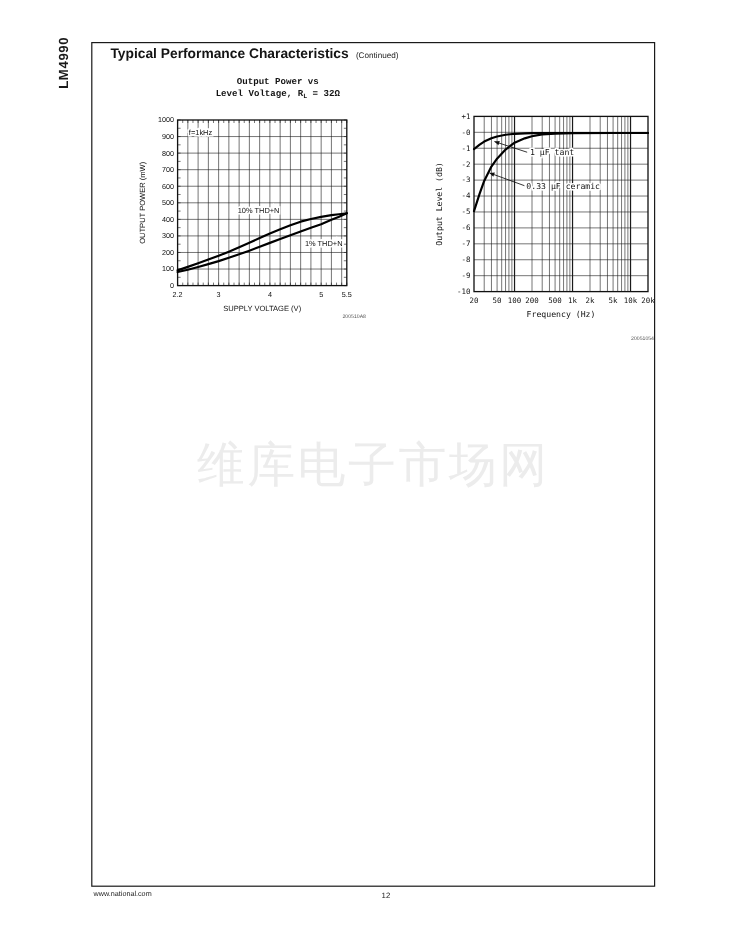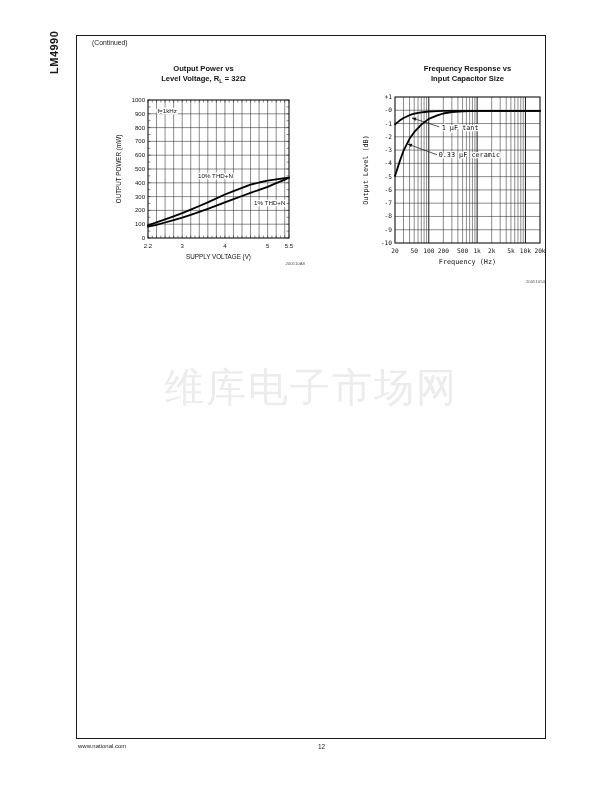--- a/index.html
+++ b/index.html
@@ -8,21 +8,21 @@
   .part-number{position:absolute;left:48px;top:22px;width:26px;height:60px;
         writing-mode:vertical-rl;transform:rotate(180deg);text-align:center;
         font-size:11px;font-weight:bold;letter-spacing:.5px;color:#1a1a1a;}
   .frame{position:absolute;left:76px;top:35px;width:468px;height:702px;
         border:1.4px solid #1a1a1a;}
   .header{position:absolute;left:92px;top:39px;display:flex;align-items:baseline;gap:6px;}
   .h-title{font-size:11.5px;font-weight:bold;color:#141414;}
   .h-cont{font-size:6.8px;color:#222;}
   .c-title{position:absolute;text-align:center;font-size:7.6px;font-weight:bold;
         line-height:10px;color:#141414;}
-  .c-title.t1{left:126px;top:64px;width:155px;}
+  .c-title.t1{left:154px;top:64px;width:155px;font-family:Liberation Mono, monospace;}
   .c-title.t2{left:390px;top:64px;width:155px;}
   .c-title .sub{font-size:5.5px;vertical-align:-1.5px;}
   svg.chart{position:absolute;overflow:visible;}
   .grid{stroke:#1a1a1a;stroke-width:.5;fill:none;}
   .grid.major{stroke-width:1;}
   .pframe{stroke:#111;stroke-width:1.1;fill:none;}
   .tick{stroke:#1a1a1a;stroke-width:.5;}
   .curve{stroke:#000;stroke-width:1.8;fill:none;stroke-linejoin:round;stroke-linecap:round;}
   .leader{stroke:#111;stroke-width:.7;}
   .arrow{fill:#111;}
@@ -43,32 +43,29 @@
 </head>
 <body>
 
 <div class="page">
 
   <div class="part-number">LM4990</div>
 
   <div class="frame"></div>
 
   <div class="header">
+    <span class="h-title">Typical Performance Characteristics</span>
     <span class="h-cont">(Continued)</span>
   </div>
 
   <div class="c-title t1">
     <div>Output Power vs</div>
     <div><span>Level Voltage, R</span><span class="sub">L</span><span> = 32Ω</span></div>
   </div>
 
-  <div class="c-title t2">
-    <div>Frequency Response vs</div>
-    <div>Input Capacitor Size</div>
-  </div>
 
   <svg class="chart" width="212" height="185" style="left:98px;top:94px">
       <line x1="58.54545454545453" y1="6" x2="58.54545454545453" y2="144" class="grid"></line>
       <line x1="67.0909090909091" y1="6" x2="67.0909090909091" y2="144" class="grid"></line>
       <line x1="75.63636363636363" y1="6" x2="75.63636363636363" y2="144" class="grid"></line>
       <line x1="84.18181818181817" y1="6" x2="84.18181818181817" y2="144" class="grid"></line>
       <line x1="92.72727272727272" y1="6" x2="92.72727272727272" y2="144" class="grid"></line>
       <line x1="101.27272727272727" y1="6" x2="101.27272727272727" y2="144" class="grid"></line>
       <line x1="109.81818181818181" y1="6" x2="109.81818181818181" y2="144" class="grid"></line>
       <line x1="118.36363636363635" y1="6" x2="118.36363636363635" y2="144" class="grid"></line>

